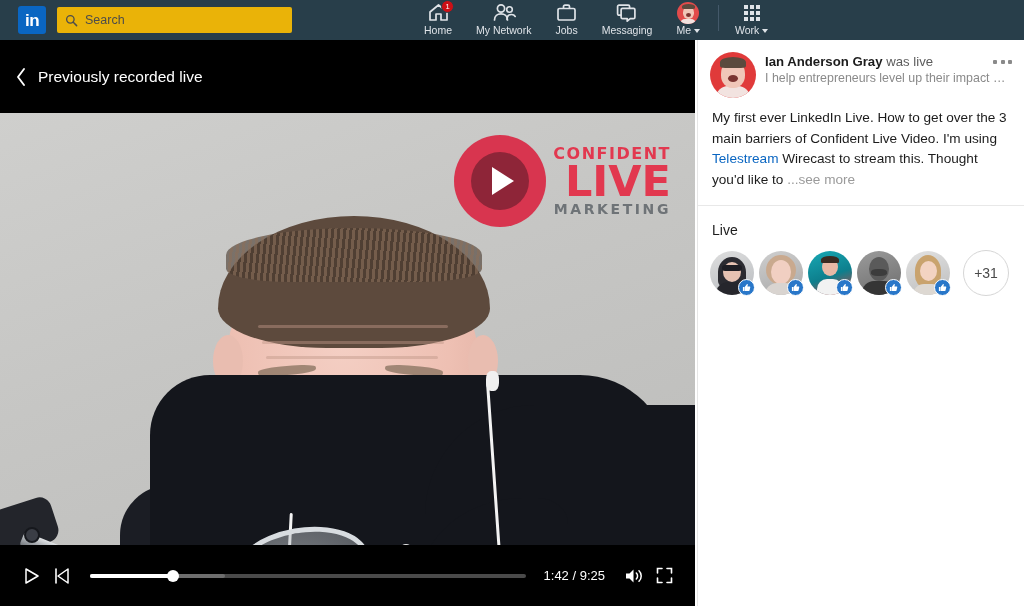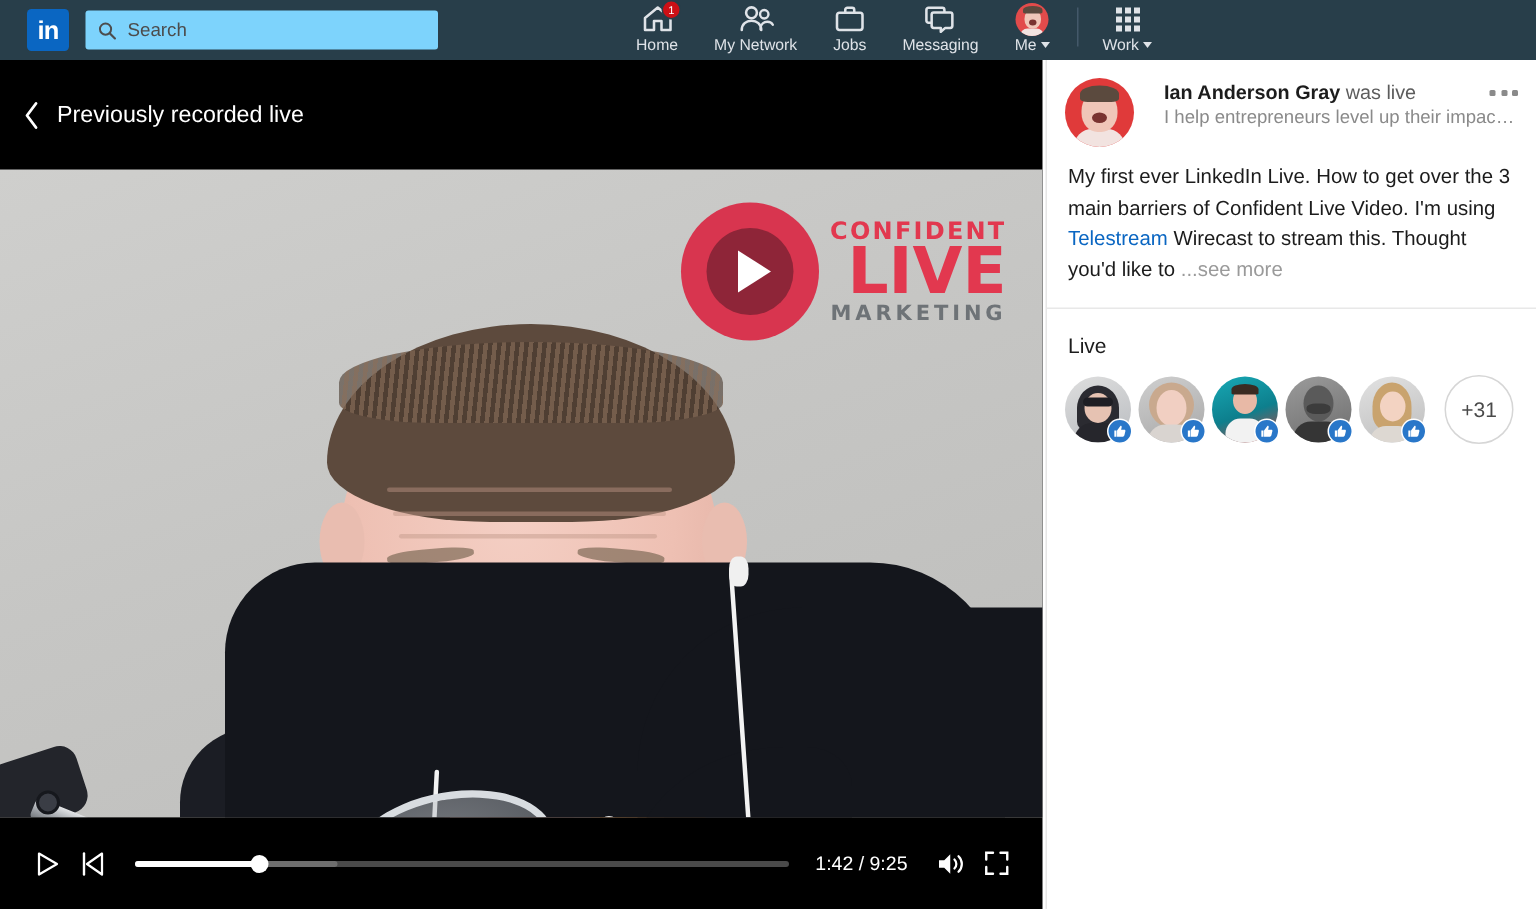--- a/index.html
+++ b/index.html
@@ -15,21 +15,21 @@
     position: absolute; top: 0; left: 0; width: 1024px; height: 40px;
     background: #283e4a; display: flex; align-items: center;
   }
   .li-logo {
     width: 28px; height: 28px; background: #0a66c2; border-radius: 3px;
     margin-left: 18px; display: flex; align-items: center; justify-content: center;
     color: #fff; font-weight: bold; font-size: 17px; line-height: 1;
     font-family: "Liberation Sans", sans-serif; letter-spacing: -0.5px;
   }
   .searchbox {
-    margin-left: 11px; width: 235px; height: 26px; background: #7dd3fc;
+    margin-left: 11px; width: 235px; height: 26px; background: #eab308;
     border-radius: 2px; display: flex; align-items: center; padding: 0 8px;
   }
   .searchbox .mag { width: 13px; height: 13px; flex: 0 0 13px; margin-right: 7px; }
   .searchbox .ph { font-size: 12.5px; color: #4c4c4c; }
 
   .navitems { display: flex; align-items: flex-start; margin-left: 120px; height: 40px; }
   .navitem {
     position: relative; display: flex; flex-direction: column; align-items: center;
     justify-content: flex-start; padding: 3px 12px 0 12px; cursor: pointer;
     min-width: 44px;
@@ -228,21 +228,21 @@
   .post-avatar { width: 46px; height: 46px; border-radius: 50%; flex: 0 0 46px;
     background: #e03a3a; overflow: hidden; position: relative; }
   .pa-face { position: absolute; left: 11px; top: 8px; width: 24px; height: 28px;
     background: #f0c6b8; border-radius: 50% 50% 45% 45%; }
   .pa-hair { position: absolute; left: 10px; top: 5px; width: 26px; height: 11px;
     background: #5b4a3e; border-radius: 50% 50% 20% 20%; }
   .pa-mouth { position: absolute; left: 18px; top: 23px; width: 10px; height: 7px;
     background: #7a3330; border-radius: 50%; }
   .pa-body { position: absolute; left: 6px; bottom: 0; width: 34px; height: 12px;
     background: #f2e3e0; border-radius: 14px 14px 0 0; }
-  .post-meta { margin-left: 20px; padding-top: 2px; flex: 1 1 auto; min-width: 0; }
+  .post-meta { margin-left: 9px; padding-top: 2px; flex: 1 1 auto; min-width: 0; }
   .pm-line1 { font-size: 13.2px; color: #5c5c5c; }
   .pm-line1 b { color: #1c1c1c; font-weight: bold; }
   .pm-line2 { font-size: 12.4px; color: #8a8a8a; margin-top: 2px;
     white-space: nowrap; overflow: hidden; text-overflow: ellipsis; }
   .pm-line3 { font-size: 12.4px; color: #8a8a8a; margin-top: 2px; }
   .dots { position: absolute; right: 12px; top: 20px; display: flex; gap: 3.5px;
     cursor: pointer; }
   .dots i { width: 4px; height: 4px; background: #8a8a8a; border-radius: 1px;
     display: block; }
 

